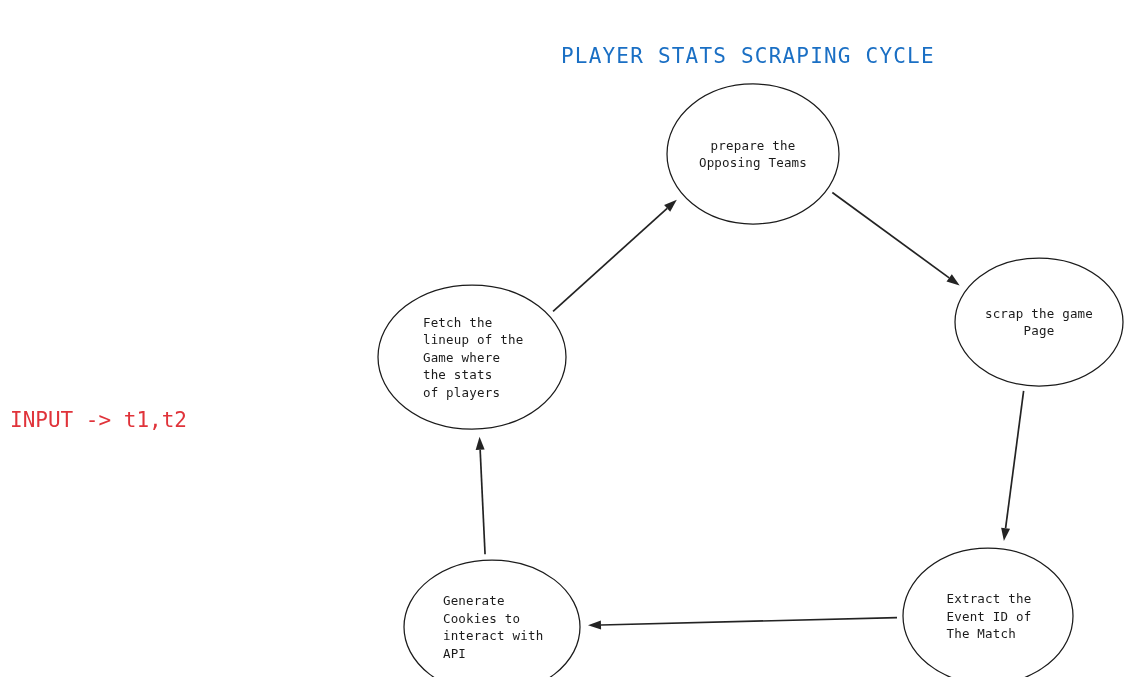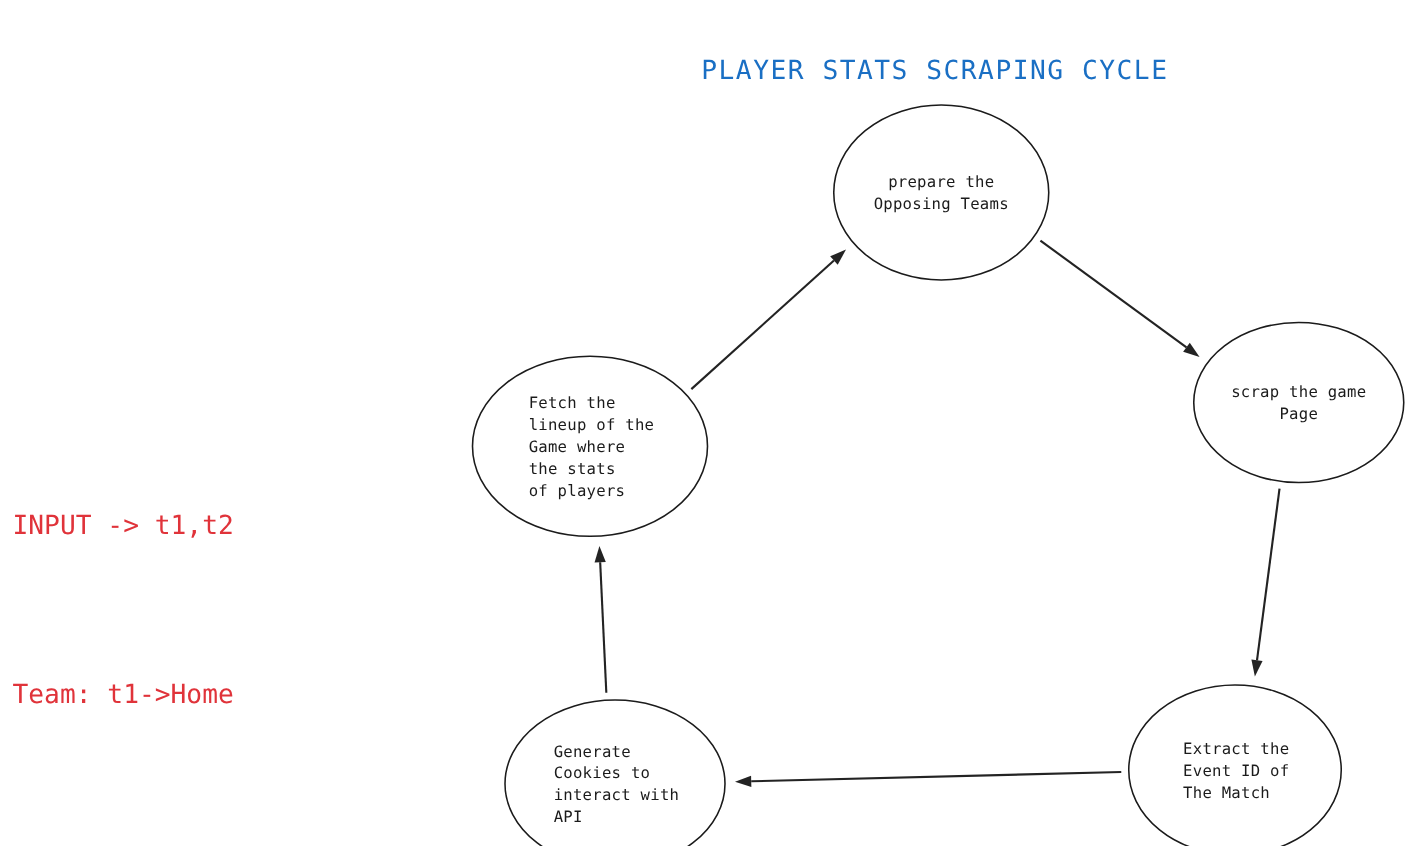--- a/index.html
+++ b/index.html
@@ -77,21 +77,20 @@
 </head>
 <body>
 
 <div id="canvas">
 
   <div class="title-text">PLAYER STATS SCRAPING CYCLE</div>
 
   <div class="notes-block">
     <span class="note-line">INPUT -&gt; t1,t2</span>
     <span class="note-gap"></span>
-    <span class="note-line">Team: t1-&gt;Home</span>
   </div>
 
   <svg id="diagram-svg" viewBox="0 0 1135 677">
     <g id="edges-layer">
         <g>
           <line x1="553.0603154187729" y1="279.32352190957823" x2="667.1512829763419" y2="176.3850083733247" class="edge-line"></line>
           <polygon points="676.8033035063534,167.67647809042177 670.165774228116,179.72609240294406 664.1367917245678,173.04392434370533" class="edge-head"></polygon>
         </g>
         <g>
           <line x1="832.326453817265" y1="160.49346922844484" x2="949.1765858952534" y2="245.86348564213412" class="edge-line"></line>

